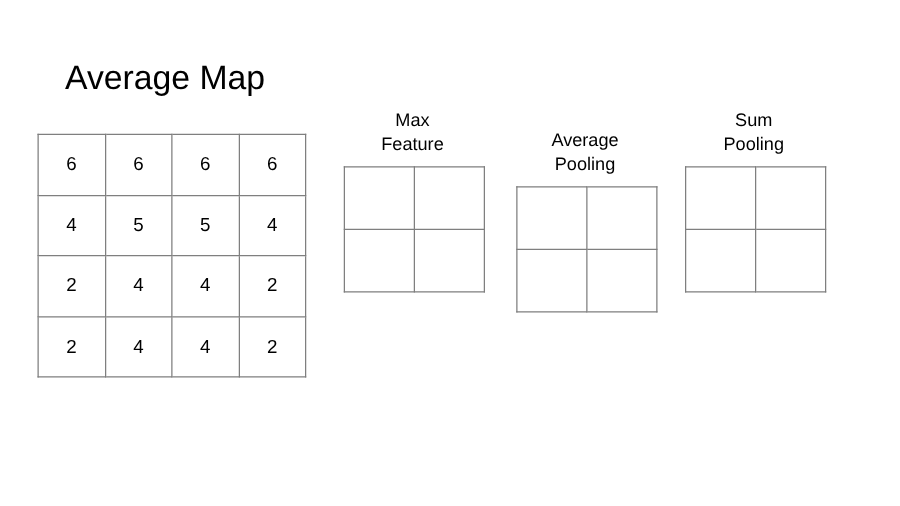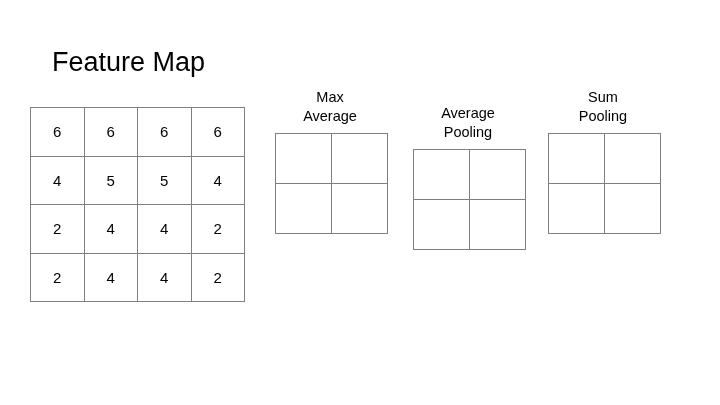--- a/index.html
+++ b/index.html
@@ -89,21 +89,21 @@
     text-align: center;
     vertical-align: middle;
     color: #000000;
   }
 </style>
 </head>
 <body>
 
 <div id="slide">
 
-  <div id="slide-title">Feature Map</div>
+  <div id="slide-title">Average Map</div>
 
   <table id="feature-map">
     <tbody>
       <tr>
         <td>6</td>
         <td>6</td>
         <td>6</td>
         <td>6</td>
       </tr>
       <tr>
@@ -122,21 +122,21 @@
         <td>2</td>
         <td>4</td>
         <td>4</td>
         <td>2</td>
       </tr>
     </tbody>
   </table>
 
   <div class="pool-block" id="pool-block-max">
     <div class="pool-label">Max
-Average</div>
+Feature</div>
     <table class="pool-grid">
       <tbody>
         <tr>
           <td></td>
           <td></td>
         </tr>
         <tr>
           <td></td>
           <td></td>
         </tr>

